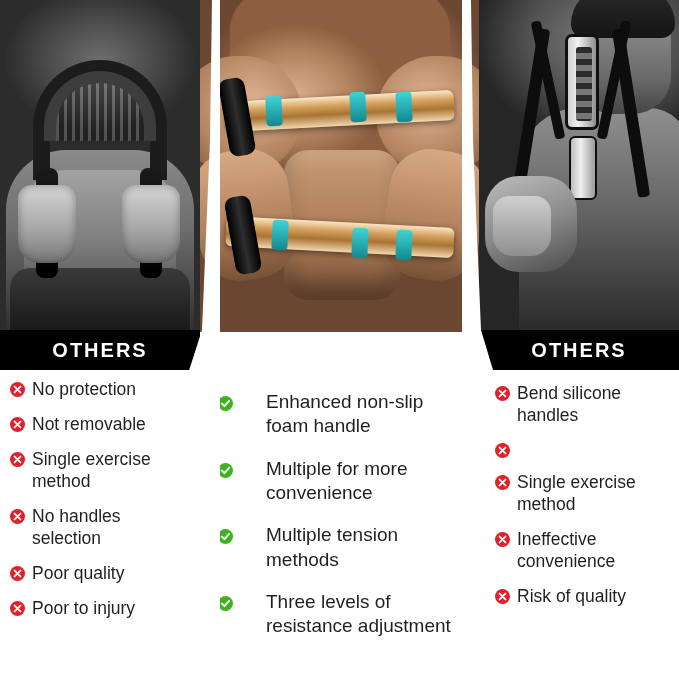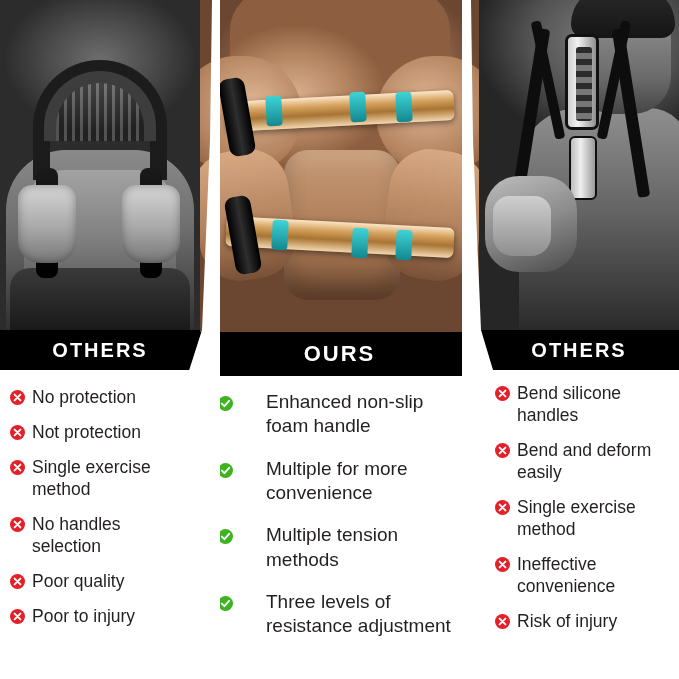--- a/index.html
+++ b/index.html
@@ -250,21 +250,21 @@
   .col-mid .label-bar { top: 332px; height: 44px; font-size: 22px; }
 
   
   .list {
     position: absolute;
     left: 0;
     width: 100%;
     box-sizing: border-box;
     background: #ffffff;
   }
-  .col-left .list  { top: 370px; padding: 16px 8px 0 10px; }
+  .col-left .list  { top: 370px; padding: 8px 8px 0 10px; }
   .col-right .list { top: 370px; padding: 12px 8px 0 16px; }
   .col-mid .list   { top: 376px; padding: 14px 16px 0 18px; }
 
   .item {
     display: flex;
     align-items: flex-start;
     margin-bottom: 13px;
   }
   .col-mid .item { margin-bottom: 18px; gap: 24px; }
 
@@ -331,21 +331,21 @@
             </svg>
         </span>
         <span class="item-text">No protection</span>
       </div>
       <div class="item">
         <span class="bullet bad">
           <svg width="15" height="15" viewBox="0 0 15 15">
               <path d="M4.6 4.6 L10.4 10.4 M10.4 4.6 L4.6 10.4" stroke="#ffffff" stroke-width="1.9" stroke-linecap="round"></path>
             </svg>
         </span>
-        <span class="item-text">Not protection</span>
+        <span class="item-text">Not removable</span>
       </div>
       <div class="item">
         <span class="bullet bad">
           <svg width="15" height="15" viewBox="0 0 15 15">
               <path d="M4.6 4.6 L10.4 10.4 M10.4 4.6 L4.6 10.4" stroke="#ffffff" stroke-width="1.9" stroke-linecap="round"></path>
             </svg>
         </span>
         <span class="item-text">Single exercise method</span>
       </div>
       <div class="item">
@@ -388,23 +388,20 @@
       <div class="m-ring r1"></div>
       <div class="m-ring r2"></div>
       <div class="m-ring r3"></div>
       <div class="m-ring r4"></div>
       <div class="m-ring r5"></div>
       <div class="m-ring r6"></div>
       <div class="m-handle tl"></div>
       <div class="m-handle bl"></div>
     </div>
 
-    <div class="label-bar">
-      <span>OURS</span>
-    </div>
 
     <div class="list">
       <div class="item">
         <span class="bullet good">
           <svg width="15" height="15" viewBox="0 0 15 15">
               <path d="M3.9 7.6 L6.4 10.2 L11.1 4.8" fill="none" stroke="#ffffff" stroke-width="1.9" stroke-linecap="round" stroke-linejoin="round"></path>
             </svg>
         </span>
         <span class="item-text">Enhanced non-slip foam handle</span>
       </div>
@@ -464,21 +461,20 @@
             </svg>
         </span>
         <span class="item-text">Bend silicone handles</span>
       </div>
       <div class="item">
         <span class="bullet bad">
           <svg width="15" height="15" viewBox="0 0 15 15">
               <path d="M4.6 4.6 L10.4 10.4 M10.4 4.6 L4.6 10.4" stroke="#ffffff" stroke-width="1.9" stroke-linecap="round"></path>
             </svg>
         </span>
-        <span class="item-text">Bend and deform easily</span>
       </div>
       <div class="item">
         <span class="bullet bad">
           <svg width="15" height="15" viewBox="0 0 15 15">
               <path d="M4.6 4.6 L10.4 10.4 M10.4 4.6 L4.6 10.4" stroke="#ffffff" stroke-width="1.9" stroke-linecap="round"></path>
             </svg>
         </span>
         <span class="item-text">Single exercise method</span>
       </div>
       <div class="item">
@@ -488,21 +484,21 @@
             </svg>
         </span>
         <span class="item-text">Ineffective convenience</span>
       </div>
       <div class="item">
         <span class="bullet bad">
           <svg width="15" height="15" viewBox="0 0 15 15">
               <path d="M4.6 4.6 L10.4 10.4 M10.4 4.6 L4.6 10.4" stroke="#ffffff" stroke-width="1.9" stroke-linecap="round"></path>
             </svg>
         </span>
-        <span class="item-text">Risk of injury</span>
+        <span class="item-text">Risk of quality</span>
       </div>
     </div>
   </div>
 
   <svg class="wedge wedge-l" viewBox="0 0 34 679" preserveAspectRatio="none">
     <polygon points="26,0 34,0 34,679 4,679 12,440 0,380 16,330 24,140" fill="#ffffff"></polygon>
   </svg>
   <svg class="wedge wedge-r" viewBox="0 0 34 679" preserveAspectRatio="none">
     <polygon points="0,0 9,0 11,140 19,330 34,380 22,440 30,679 0,679" fill="#ffffff"></polygon>
   </svg>

